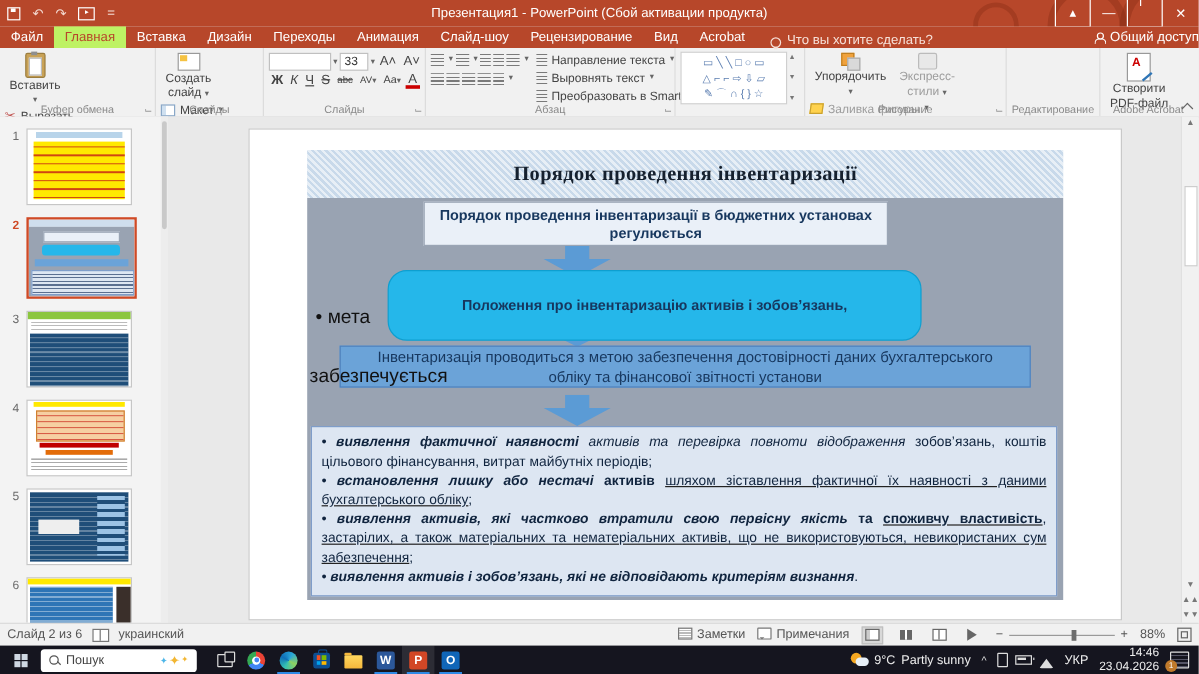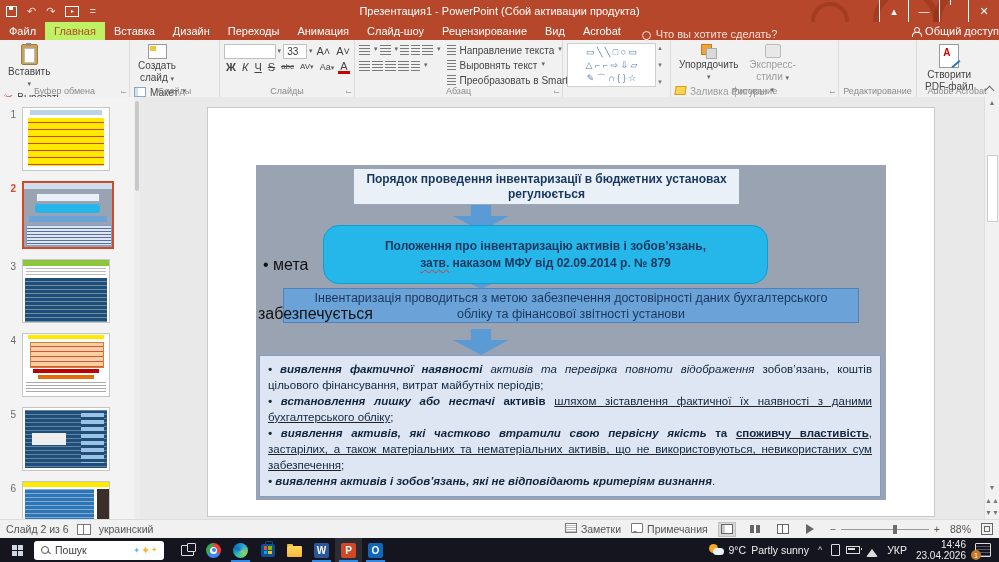--- a/index.html
+++ b/index.html
@@ -519,26 +519,28 @@
           </div>
       </div>
       <div class="tscroll">
           <i></i>
         </div>
     </div>
 
     <div class="canvas">
       <div class="page">
         <div class="art">
+          <div class="band">
+            <span class="slide-title">Порядок проведення інвентаризації</span>
+          </div>
           <div class="slate"></div>
           <div class="box1">Порядок проведення інвентаризації в бюджетних установах регулюється</div>
           <div class="arrow a1"></div>
           <div class="box2">
             <span>Положення про інвентаризацію активів і зобов’язань,</span>
-            <span><span class="uw">затв.</span><span> наказом МФУ від 02.09.2014 р. № 879</span></span>
           </div>
           <div class="meta-label">• мета</div>
           <div class="arrow a2"></div>
           <div class="box3">Інвентаризація проводиться з метою забезпечення достовірності даних бухгалтерського обліку та фінансової звітності установи</div>
           <div class="ensured-label">забезпечується</div>
           <div class="arrow a3"></div>
           <div class="box4">
             <p><span class="b i">• виявлення фактичної наявності </span><span class="i">активів та перевірка повноти відображення </span><span>зобов’язань, коштів цільового фінансування, витрат майбутніх періодів;</span></p>
             <p><span class="b i">• встановлення лишку або нестачі </span><span class="b">активів </span><span class="us">шляхом зіставлення фактичної їх наявності з даними бухгалтерського обліку</span><span>;</span></p>
             <p><span class="b i">• виявлення активів, які частково втратили свою первісну якість </span><span class="b">та </span><span class="b us">споживчу властивість</span><span>, </span><span class="us">застарілих, а також матеріальних та нематеріальних активів, що не використовуються, невикористаних сум забезпечення</span><span>;</span></p>

